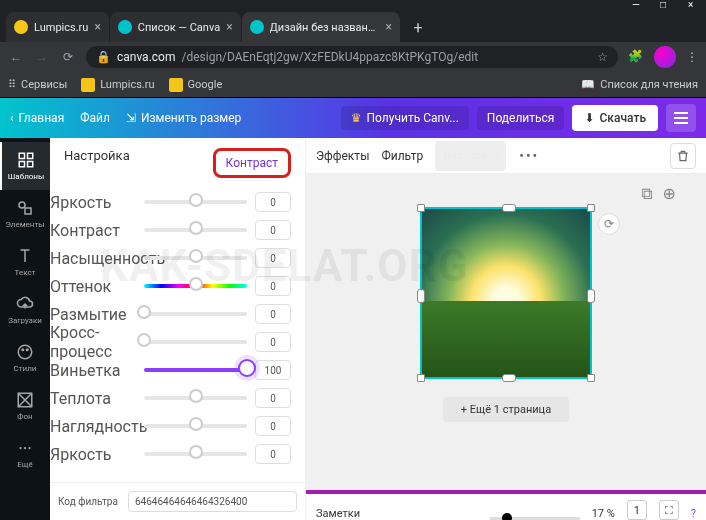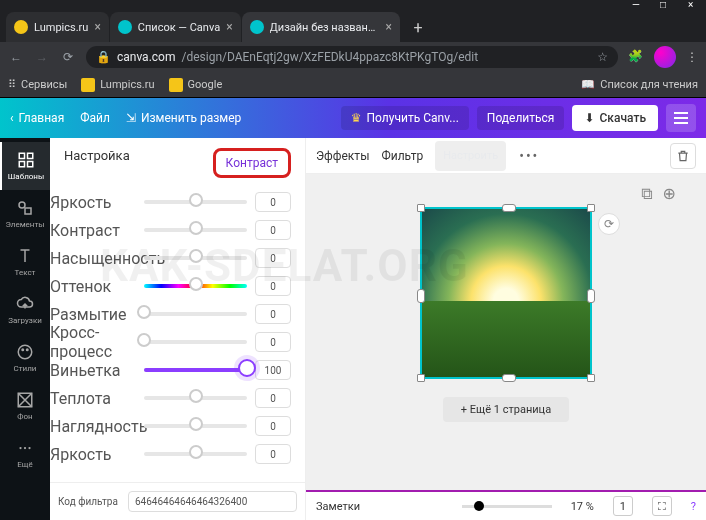--- a/index.html
+++ b/index.html
@@ -55,21 +55,21 @@
   .dots{font-size:14px;letter-spacing:2px;color:#666}
   .trash{margin-left:auto;width:26px;height:26px;border:1px solid #ddd;border-radius:4px;display:flex;align-items:center;justify-content:center}
   .canvas-area{flex:1;display:flex;flex-direction:column;align-items:center;justify-content:flex-start;padding:10px 0 0;position:relative}
   .topicons{align-self:flex-end;margin-right:30px;display:flex;gap:10px;color:#888}
   .imgbox{margin-top:4px;width:172px;height:172px;border:2px solid #00c4cc;position:relative;background:linear-gradient(180deg,#2b6a3a 0%,#6fae52 40%,#e8f0a0 55%,#fff9c0 60%,#86c46e 65%,#2a5a2a 100%)}
   .imgbox .sky{position:absolute;top:0;left:0;right:0;height:55%;background:radial-gradient(circle at 50% 100%,#fffde0 10%,#fce26b 28%,#84b55a 46%,#2a6e52 70%,#1b4a4a 100%)}
   .imgbox .ground{position:absolute;bottom:0;left:0;right:0;height:45%;background:linear-gradient(180deg,#3c7a28 0%,#245418 100%)}
   .handle{position:absolute;width:8px;height:8px;background:#fff;border:1px solid #888;border-radius:1px}
   .rot{position:absolute;right:-30px;top:4px;width:22px;height:22px;border:1px solid #ddd;border-radius:50%;background:#fff;display:flex;align-items:center;justify-content:center;color:#888;font-size:12px}
   .pagepill{margin-top:18px;background:#e6e6e6;padding:6px 18px;border-radius:4px;font-size:11px;color:#333;display:flex;align-items:center;gap:4px}
-  .notesbar{height:30px;background:#fff;border-top:2px solid #a21caf;display:flex;align-items:center;padding:0 10px;gap:19px;font-size:11px;color:#333}
+  .notesbar{height:30px;background:#fff;border-top:4px solid #a21caf;display:flex;align-items:flex-end;padding:0 10px;gap:12px;font-size:11px;color:#333}
   .notesbar .grow{flex:1}
   .nicn{width:20px;height:20px;border:1px solid #ccc;border-radius:3px;display:flex;align-items:center;justify-content:center;font-size:11px}
   .watermark{position:absolute;top:240px;left:100px;font-size:44px;font-weight:700;color:rgba(0,0,0,.06);letter-spacing:1px;z-index:99;pointer-events:none}
   .avatar{width:22px;height:22px;border-radius:50%;background:radial-gradient(circle at 30% 30%,#f0c,#7d2ae8)}
 </style>
 </head>
 <body>
 
 <div class="watermark">KAK-SDELAT.ORG</div>
 

